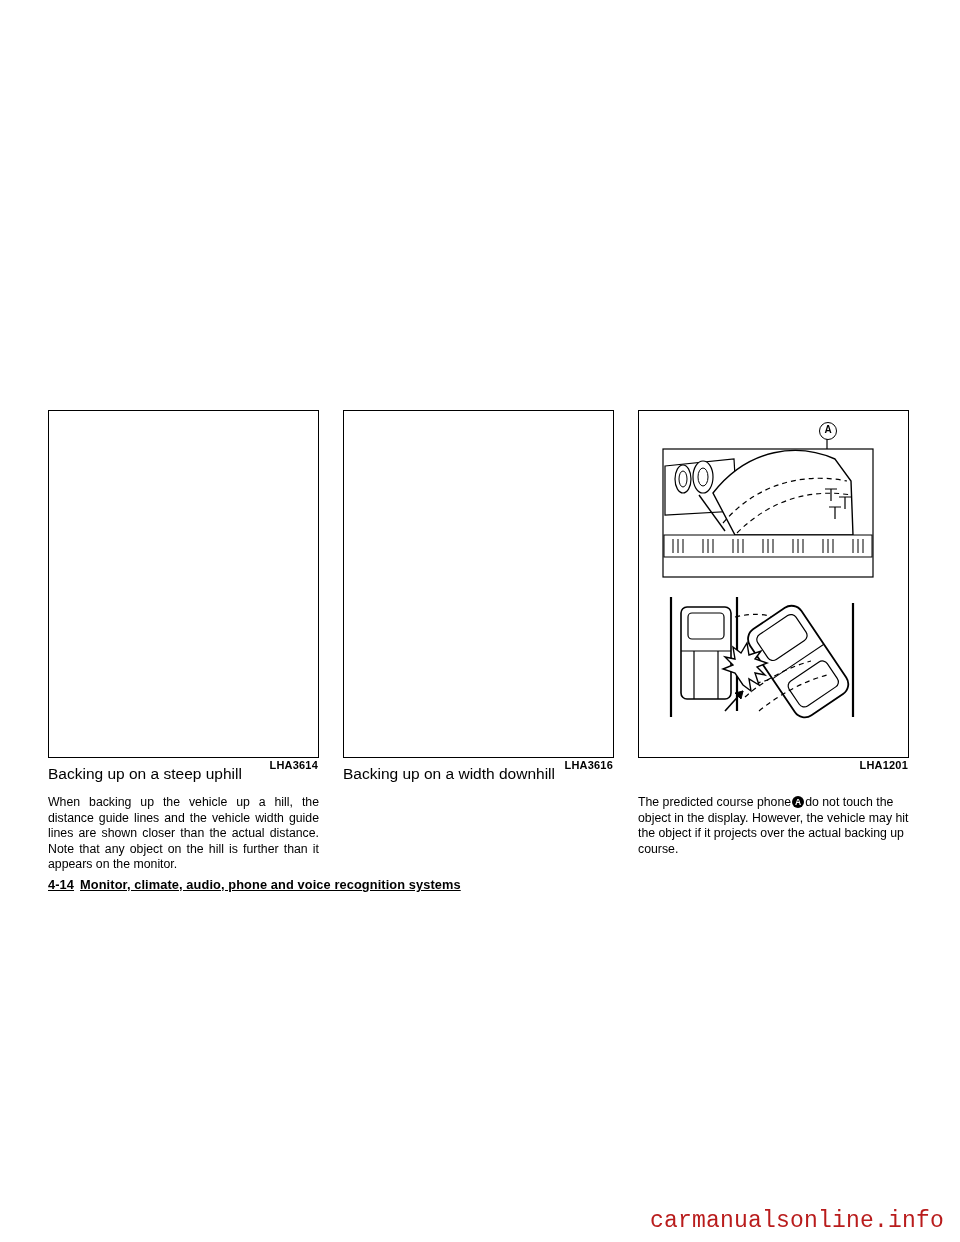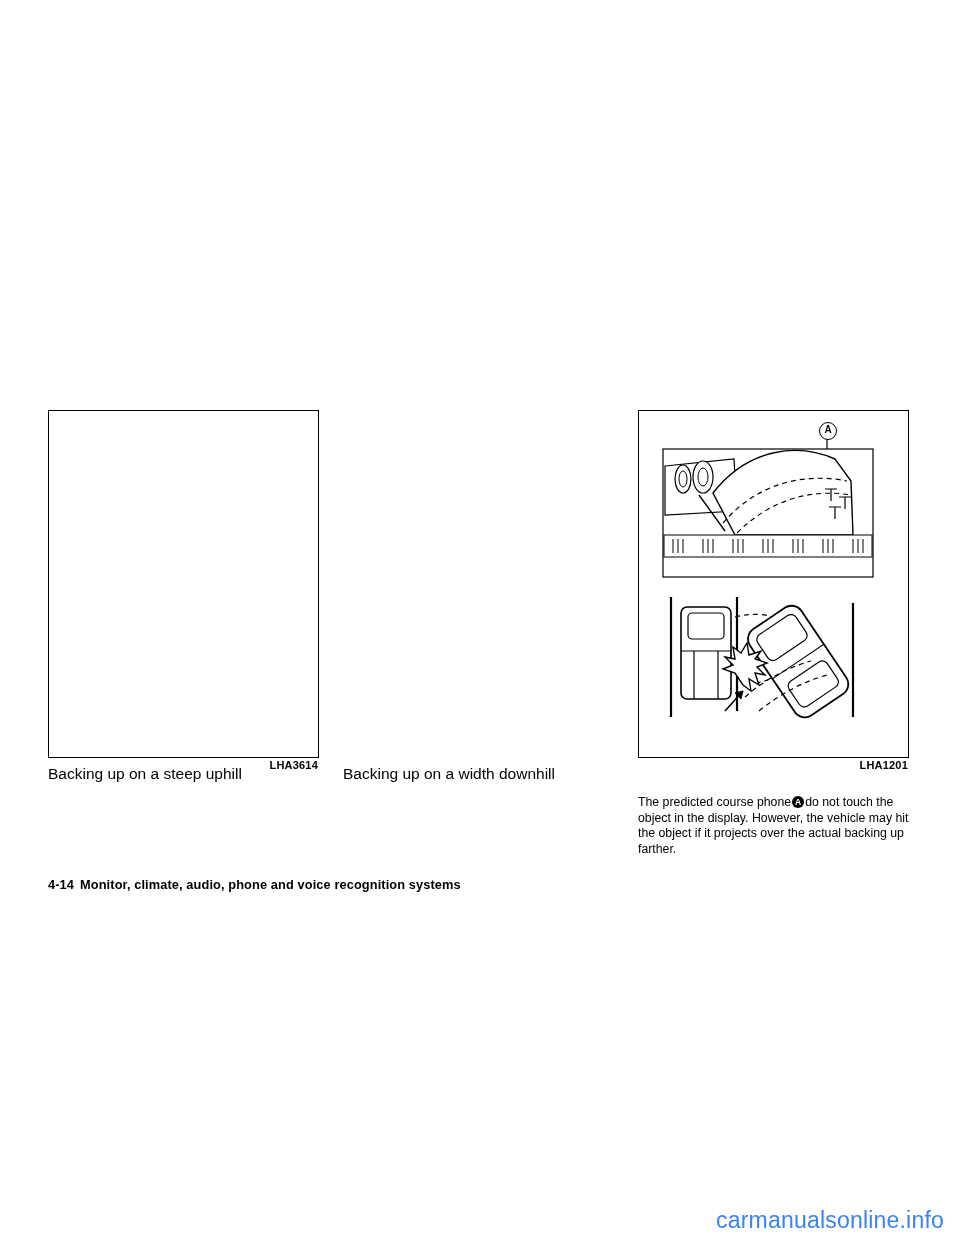--- a/index.html
+++ b/index.html
@@ -69,31 +69,32 @@
   p.body.left { text-align: left; }
 
   
   .footer {
     position: absolute;
     left: 48px;
     top: 877px;
     font-size: 12.8px;
     font-weight: bold;
     letter-spacing: 0.1px;
+    text-decoration: underline;
   }
   .footer .pg { margin-right: 6px; }
 
   
   .watermark {
     position: absolute;
     right: 16px;
     bottom: 8px;
     font-size: 23px;
-    color: #3b82f6;
-    font-family: Liberation Sans, sans-serif;
+    color: #b91c1c;
+    font-family: Liberation Mono, monospace;
     letter-spacing: 0.2px;
   }
 
   
   .supA {
     display: inline-block;
     width: 12px;
     height: 12px;
     border-radius: 50%;
     background: #000;
@@ -124,21 +125,29 @@
 <div class="page">
 
   <div class="col col1">
     <div class="figbox tall">
       <div class="figcode">LHA3614</div>
     </div>
   </div>
   <div class="col col1 heading-wrap" style="top:765px;">
     <h2 class="heading">Backing up on a steep uphill</h2>
   </div>
-
+  <div class="col col1 body-wrap" style="top:795px;">
+    <p class="body">When backing up the vehicle up a hill, the distance guide lines and the vehicle width guide lines are shown closer than the actual distance. Note that any object on the hill is further than it appears on the monitor.</p>
+  </div>
+
+  <div class="col col2">
+    <div class="figbox tall">
+      <div class="figcode">LHA3616</div>
+    </div>
+  </div>
   <div class="col col2 heading-wrap" style="top:765px;">
     <h2 class="heading">Backing up on a width downhill</h2>
   </div>
 
   <div class="col col3">
     <div class="figbox tall">
 
       <div class="marker-circle" style="left:180px; top:11px;">A</div>
 
       <svg width="269" height="346" viewBox="0 0 269 346">
@@ -221,21 +230,21 @@
 
           <path d="M86 300 L104 280" stroke="#000" stroke-width="1.6"></path>
           <path d="M104 280 L96 282 L102 288 Z" fill="#000" stroke="#000" stroke-width="1"></path>
         </g>
       </svg>
 
       <div class="figcode">LHA1201</div>
     </div>
   </div>
   <div class="col col3 body-wrap" style="top:795px;">
-    <p class="body left"><span>The predicted course phone</span><span class="supA">A</span><span>do not touch the object in the display. However, the vehicle may hit the object if it projects over the actual backing up farther.</span></p>
+    <p class="body left"><span>The predicted course phone</span><span class="supA">A</span><span>do not touch the object in the display. However, the vehicle may hit the object if it projects over the actual backing up course.</span></p>
   </div>
 
   <div class="footer">
     <span class="pg">4-14</span><span>Monitor, climate, audio, phone and voice recognition systems</span>
   </div>
 
   <div class="watermark">carmanualsonline.info</div>
 
 </div>
 

